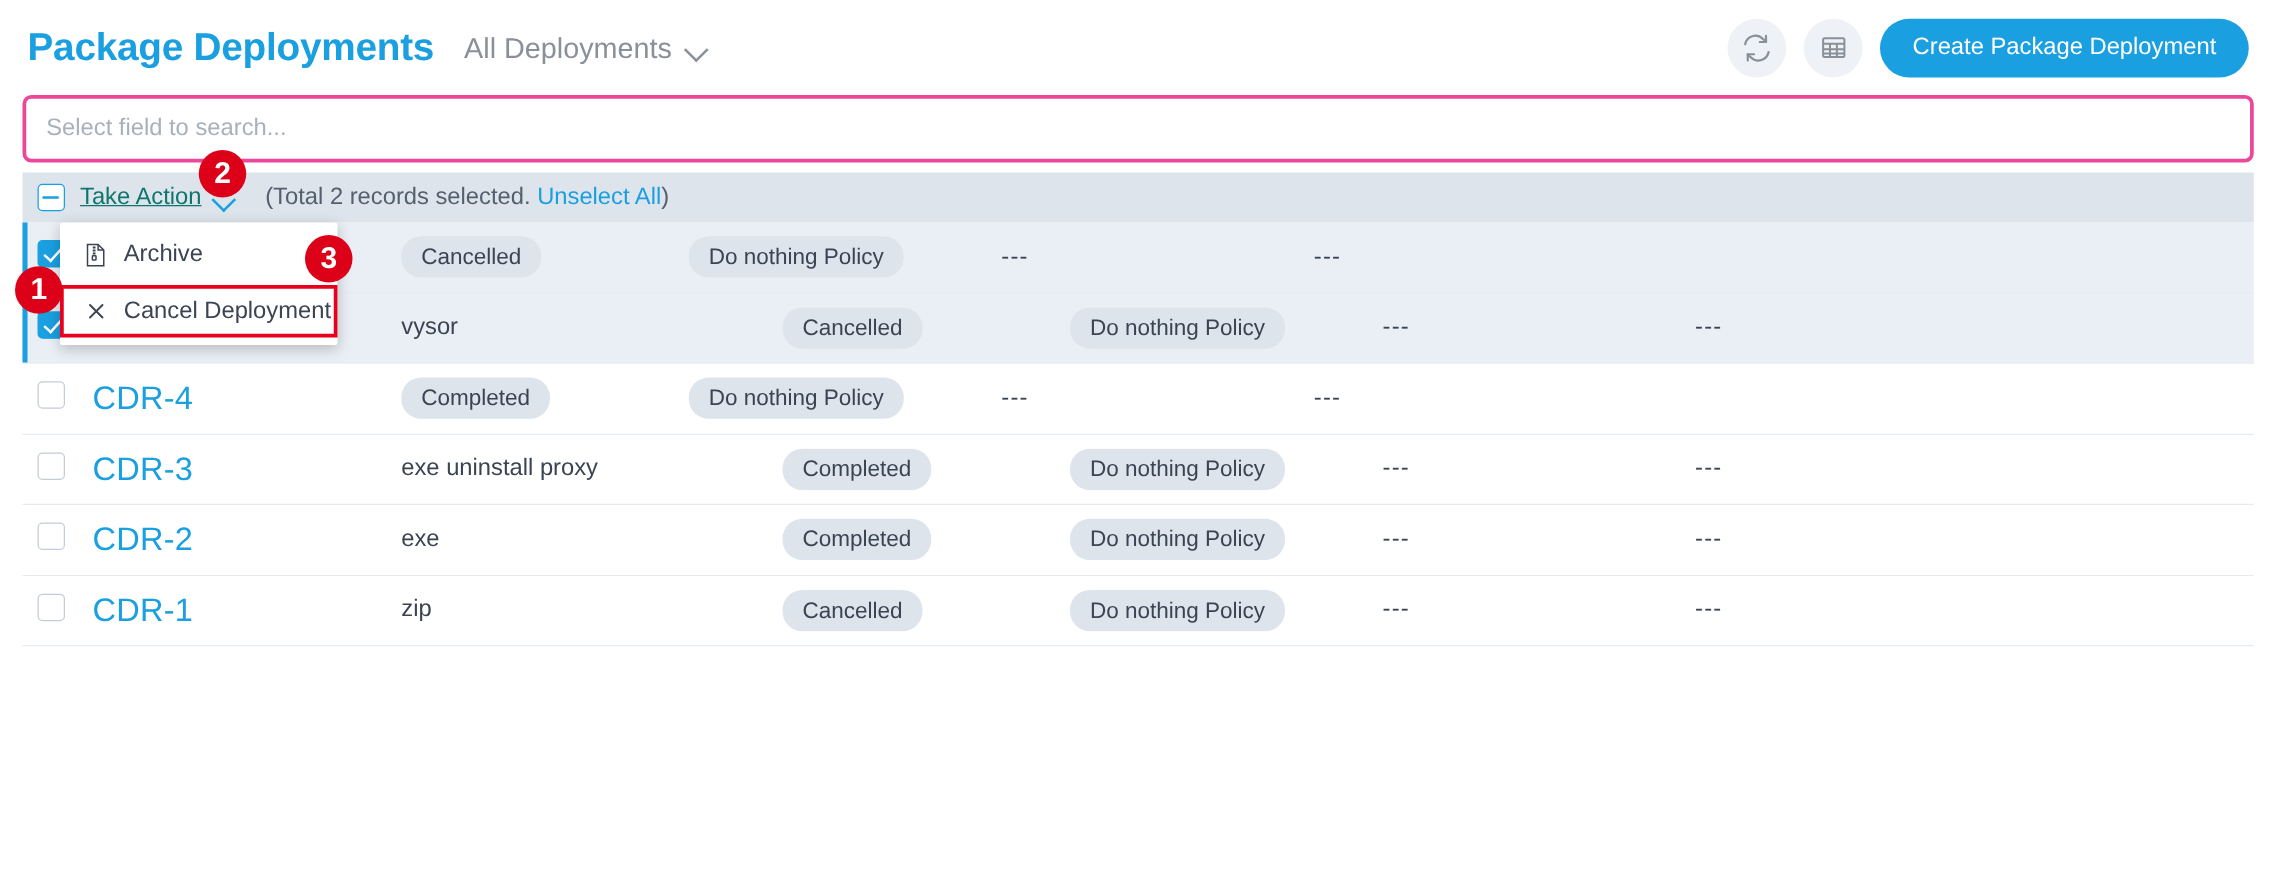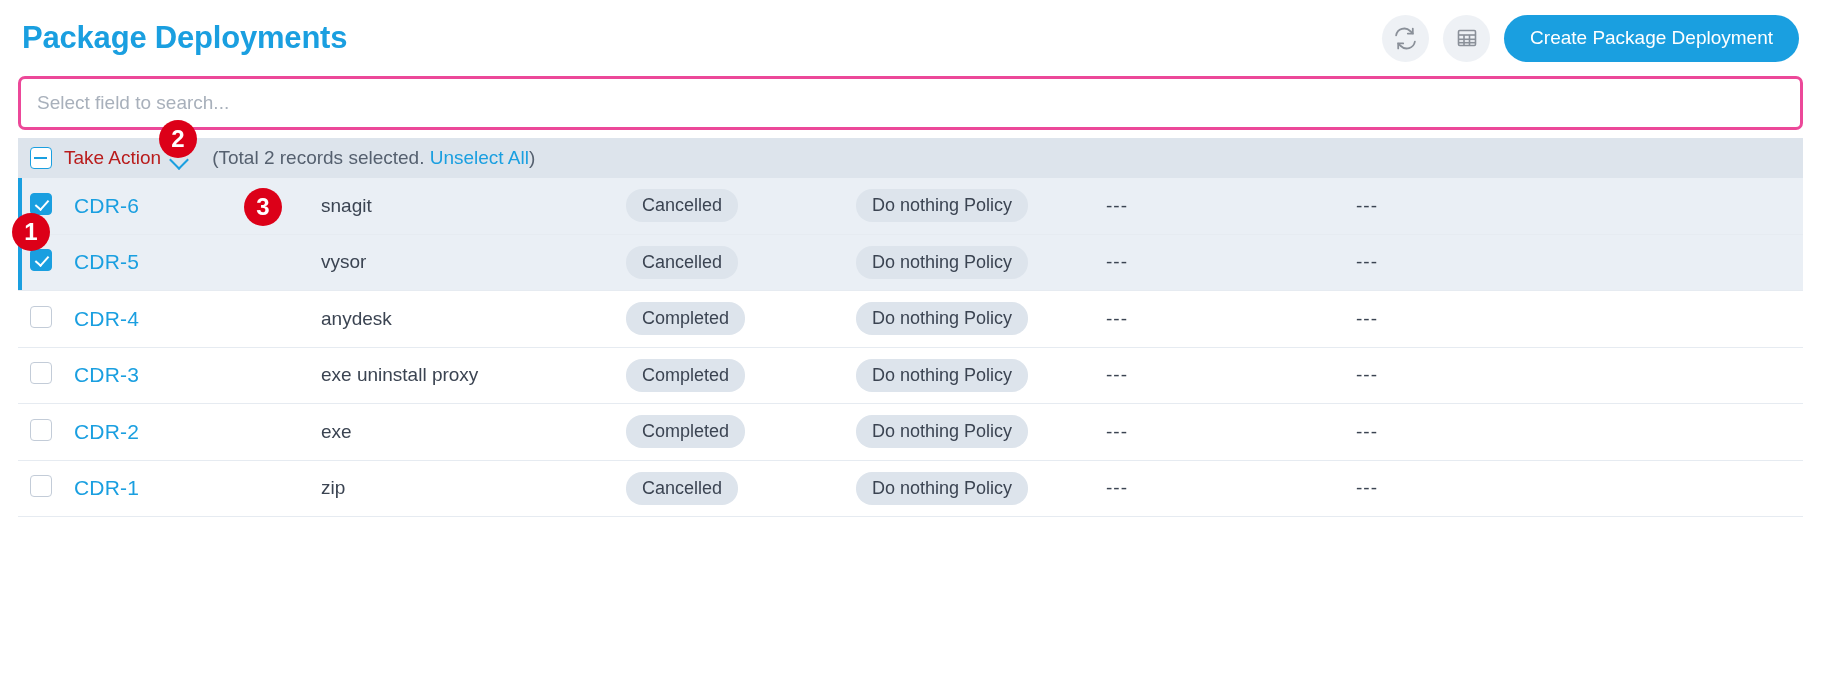--- a/index.html
+++ b/index.html
@@ -80,21 +80,21 @@
   .cb.checked { background: #1a9fe0; border-color: #1a9fe0; }
   .cb.checked::after {
     content: ""; position: absolute; left: 7px; top: 3px;
     width: 6px; height: 11px;
     border-right: 2.6px solid #fff; border-bottom: 2.6px solid #fff;
     transform: rotate(42deg);
   }
   .take-action {
     margin-left: 12px; display: flex; align-items: center; gap: 9px; cursor: pointer;
   }
-  .take-action-label { font-size: 19px; color: #b91c1c; white-space: nowrap; }
+  .take-action-label { font-size: 19px; color: #0f766e; white-space: nowrap; text-decoration: underline; }
   .chev-blue { width: 18px; height: 11px; position: relative; }
   .chev-blue::before {
     content: ""; position: absolute; left: 2px; top: 0px;
     width: 12px; height: 12px;
     border-left: 2.4px solid #1a9fe0; border-bottom: 2.4px solid #1a9fe0;
     transform: rotate(-45deg);
   }
   .sel-info {
     margin-left: 24px; font-size: 19px; color: #55606f; white-space: nowrap;
   }
@@ -112,21 +112,21 @@
     background: #1a9fe0;
   }
   .c-check { width: 56px; padding-left: 12px; flex: none; }
   .c-id    { width: 247px; flex: none; }
   .c-name  { width: 305px; flex: none; }
   .c-status{ width: 230px; flex: none; }
   .c-policy{ width: 250px; flex: none; }
   .c-d1    { width: 250px; flex: none; }
   .c-d2    { flex: 1 1 auto; }
   .id-link {
-    font-size: 21px; color: #1a9fe0; text-decoration: none; cursor: pointer;
+    font-size: 26px; color: #1a9fe0; text-decoration: none; cursor: pointer;
     letter-spacing: 0.2px;
   }
   .pkg-name { font-size: 19px; color: #3b4452; }
   .pill {
     display: inline-block; background: #dde4ec; color: #3b4452;
     font-size: 18px; border-radius: 16px; padding: 6px 16px; white-space: nowrap;
   }
   .dash { font-size: 19px; color: #3b4452; letter-spacing: 1px; }
 
   
@@ -158,20 +158,24 @@
   #badge3 { left: 244px; top: 188px; }
 </style>
 </head>
 <body>
 
 <div id="app">
 
   <div class="header">
     <div class="page-title">Package Deployments</div>
 
+    <div class="view-select">
+      <span class="view-select-label">All Deployments</span>
+      <span class="chev"></span>
+    </div>
 
     <div class="header-right">
       <button class="icon-btn">
         <span>
           <svg width="25" height="25" viewBox="0 0 24 24" fill="none" stroke="#8a9099" stroke-width="1.7" stroke-linecap="round">
             <path d="M3 9a8 8 0 0 1 13.5-4.2L19 7"></path>
             <polyline points="19,2.5 19,7.3 14.2,7.3"></polyline>
             <path d="M21 15a8 8 0 0 1-13.5 4.2L5 17"></path>
             <polyline points="5,21.5 5,16.7 9.8,16.7"></polyline>
           </svg>
@@ -203,39 +207,37 @@
       <span class="take-action-label">Take Action</span>
       <span class="chev-blue"></span>
     </div>
     <div class="sel-info"><span>(Total 2 records selected. </span><a>Unselect All</a><span>)</span></div>
   </div>
 
   <div class="table" id="table-body">
       <div class="row selected">
         <div class="c-check"><span class="cb checked"></span></div>
         <div class="c-id"><a class="id-link">CDR-6</a></div>
-        <div class="c-name"><span class="pkg-name">snagit</span></div>
         <div class="c-status"><span class="pill">Cancelled</span></div>
         <div class="c-policy"><span class="pill">Do nothing Policy</span></div>
         <div class="c-d1"><span class="dash">---</span></div>
         <div class="c-d2"><span class="dash">---</span></div>
       </div>
       <div class="row selected">
         <div class="c-check"><span class="cb checked"></span></div>
         <div class="c-id"><a class="id-link">CDR-5</a></div>
         <div class="c-name"><span class="pkg-name">vysor</span></div>
         <div class="c-status"><span class="pill">Cancelled</span></div>
         <div class="c-policy"><span class="pill">Do nothing Policy</span></div>
         <div class="c-d1"><span class="dash">---</span></div>
         <div class="c-d2"><span class="dash">---</span></div>
       </div>
       <div class="row">
         <div class="c-check"><span class="cb "></span></div>
         <div class="c-id"><a class="id-link">CDR-4</a></div>
-        <div class="c-name"><span class="pkg-name">anydesk</span></div>
         <div class="c-status"><span class="pill">Completed</span></div>
         <div class="c-policy"><span class="pill">Do nothing Policy</span></div>
         <div class="c-d1"><span class="dash">---</span></div>
         <div class="c-d2"><span class="dash">---</span></div>
       </div>
       <div class="row">
         <div class="c-check"><span class="cb "></span></div>
         <div class="c-id"><a class="id-link">CDR-3</a></div>
         <div class="c-name"><span class="pkg-name">exe uninstall proxy</span></div>
         <div class="c-status"><span class="pill">Completed</span></div>
@@ -256,18 +258,42 @@
         <div class="c-check"><span class="cb "></span></div>
         <div class="c-id"><a class="id-link">CDR-1</a></div>
         <div class="c-name"><span class="pkg-name">zip</span></div>
         <div class="c-status"><span class="pill">Cancelled</span></div>
         <div class="c-policy"><span class="pill">Do nothing Policy</span></div>
         <div class="c-d1"><span class="dash">---</span></div>
         <div class="c-d2"><span class="dash">---</span></div>
       </div>
     </div>
 
+  <div class="menu">
+    <div class="menu-item">
+      <span class="mi-icon">
+        <svg width="17" height="20" viewBox="0 0 17 20" fill="none" stroke="#3b4452" stroke-width="1.2">
+          <path d="M2 1.5h8.5L15 6v12.5H2z"></path>
+          <path d="M10.5 1.5V6H15"></path>
+          <rect x="6.2" y="3.2" width="2.2" height="1.6" fill="#3b4452" stroke="none"></rect>
+          <rect x="6.2" y="5.6" width="2.2" height="1.6" fill="#3b4452" stroke="none"></rect>
+          <rect x="6.2" y="8" width="2.2" height="1.6" fill="#3b4452" stroke="none"></rect>
+          <rect x="5.9" y="10.6" width="2.9" height="3.4" rx="0.5"></rect>
+        </svg>
+      </span>
+      <span>Archive</span>
+    </div>
+    <div class="menu-item highlighted">
+      <span class="mi-icon">
+        <svg width="16" height="16" viewBox="0 0 16 16" fill="none" stroke="#3b4452" stroke-width="1.5" stroke-linecap="round">
+          <line x1="3" y1="3" x2="13" y2="13"></line>
+          <line x1="13" y1="3" x2="3" y2="13"></line>
+        </svg>
+      </span>
+      <span>Cancel Deployment</span>
+    </div>
+  </div>
 
   <div class="badge" id="badge1">1</div>
   <div class="badge" id="badge2">2</div>
   <div class="badge" id="badge3">3</div>
 
 </div>
 
 </body></html>

